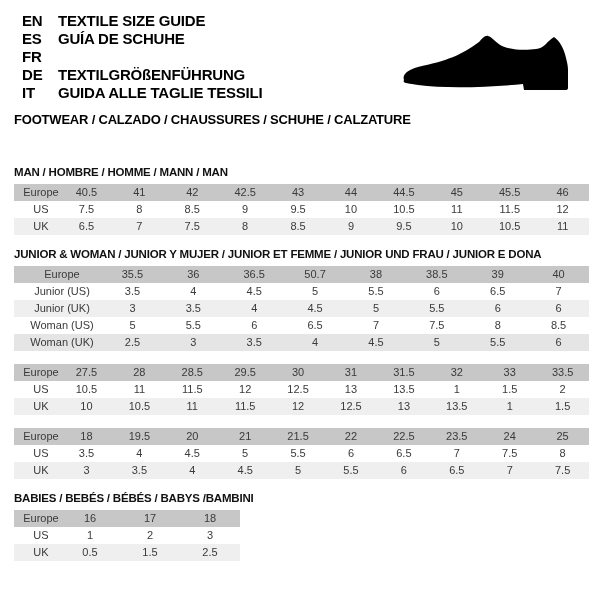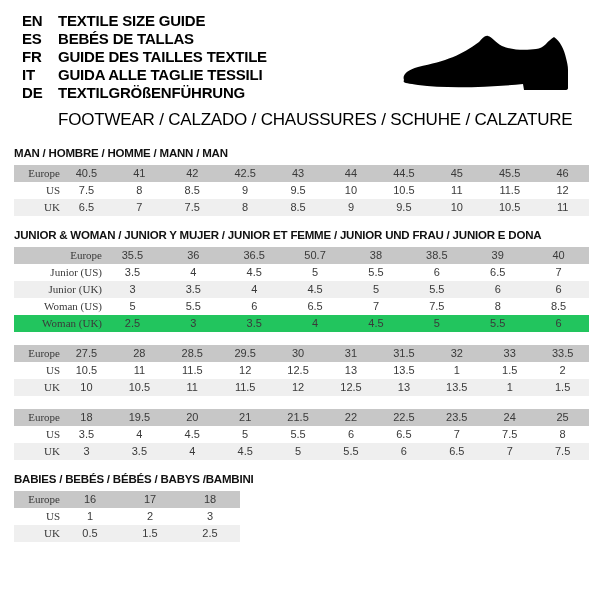--- a/index.html
+++ b/index.html
@@ -11,66 +11,65 @@
   .page{position:absolute;inset:0;padding:12px 11px 0 14px;box-sizing:border-box;}
 
   
   .lang-block{margin-left:8px;}
   .lang-row{display:flex;height:18px;line-height:18px;}
   .lang-code{width:36px;font-size:15px;font-weight:700;letter-spacing:-0.2px;}
   .lang-label{font-size:15px;font-weight:700;letter-spacing:-0.2px;}
 
   .category-line{
     margin-top:10px;height:16px;line-height:16px;
-    font-size:17px;font-weight:400;letter-spacing:-0.2px;margin-left:44px;
+    font-size:13px;font-weight:700;letter-spacing:-0.2px;
   }
 
   
   .shoe{position:absolute;left:402px;top:33px;width:168px;height:60px;}
 
   
   .section{margin-top:13px;}
-  .section:first-child{margin-top:19px;}
+  .section:first-child{margin-top:38px;}
   .tbl-title{
     font-size:11.5px;font-weight:700;letter-spacing:-0.2px;
     height:13px;line-height:13px;margin-bottom:5px;color:#111;
   }
   .tbl{display:block;}
   .trow{display:flex;height:17px;line-height:17px;font-size:11px;color:#3a3a3a;}
   .trow.thead{background:#c7c7c7;}
   .trow.tgray{background:#efefef;}
   .trow.twhite{background:#ffffff;}
-  .tlabel{flex:none;padding-left:8px;box-sizing:border-box;text-align:right;font-family:Liberation Serif, serif;}
+  .tlabel{flex:none;padding-left:8px;box-sizing:border-box;text-align:center;}
   .tcell{flex:1 1 0;text-align:center;}
 </style>
 </head>
 <body>
 
 <div class="page">
 
   <div class="lang-block">
       <div class="lang-row">
         <span class="lang-code">EN</span>
         <span class="lang-label">TEXTILE SIZE GUIDE</span>
       </div>
       <div class="lang-row">
         <span class="lang-code">ES</span>
-        <span class="lang-label">BEBÉS DE TALLAS</span>
+        <span class="lang-label">GUÍA DE SCHUHE</span>
       </div>
       <div class="lang-row">
         <span class="lang-code">FR</span>
-        <span class="lang-label">GUIDE DES TAILLES TEXTILE</span>
+      </div>
+      <div class="lang-row">
+        <span class="lang-code">DE</span>
+        <span class="lang-label">TEXTILGRÖßENFÜHRUNG</span>
       </div>
       <div class="lang-row">
         <span class="lang-code">IT</span>
         <span class="lang-label">GUIDA ALLE TAGLIE TESSILI</span>
-      </div>
-      <div class="lang-row">
-        <span class="lang-code">DE</span>
-        <span class="lang-label">TEXTILGRÖßENFÜHRUNG</span>
       </div>
     </div>
 
   <div class="category-line">FOOTWEAR / CALZADO / CHAUSSURES / SCHUHE / CALZATURE</div>
 
   <svg class="shoe" viewBox="0 0 168 58" preserveAspectRatio="xMidYMid meet" aria-hidden="true">
     <path fill="#000" d="
       M 2,46
       C 0,41 5,36 16,33
       C 44,27 60,21 77,8
@@ -174,21 +173,21 @@
             <span class="tlabel" style="width: 88px;">Woman (US)</span>
             <span class="tcell">5</span>
             <span class="tcell">5.5</span>
             <span class="tcell">6</span>
             <span class="tcell">6.5</span>
             <span class="tcell">7</span>
             <span class="tcell">7.5</span>
             <span class="tcell">8</span>
             <span class="tcell">8.5</span>
           </div>
-          <div class="trow tgray" style="background: #22c55e;">
+          <div class="trow tgray" style="background: #e5e5e5;">
             <span class="tlabel" style="width: 88px;">Woman (UK)</span>
             <span class="tcell">2.5</span>
             <span class="tcell">3</span>
             <span class="tcell">3.5</span>
             <span class="tcell">4</span>
             <span class="tcell">4.5</span>
             <span class="tcell">5</span>
             <span class="tcell">5.5</span>
             <span class="tcell">6</span>
           </div>

